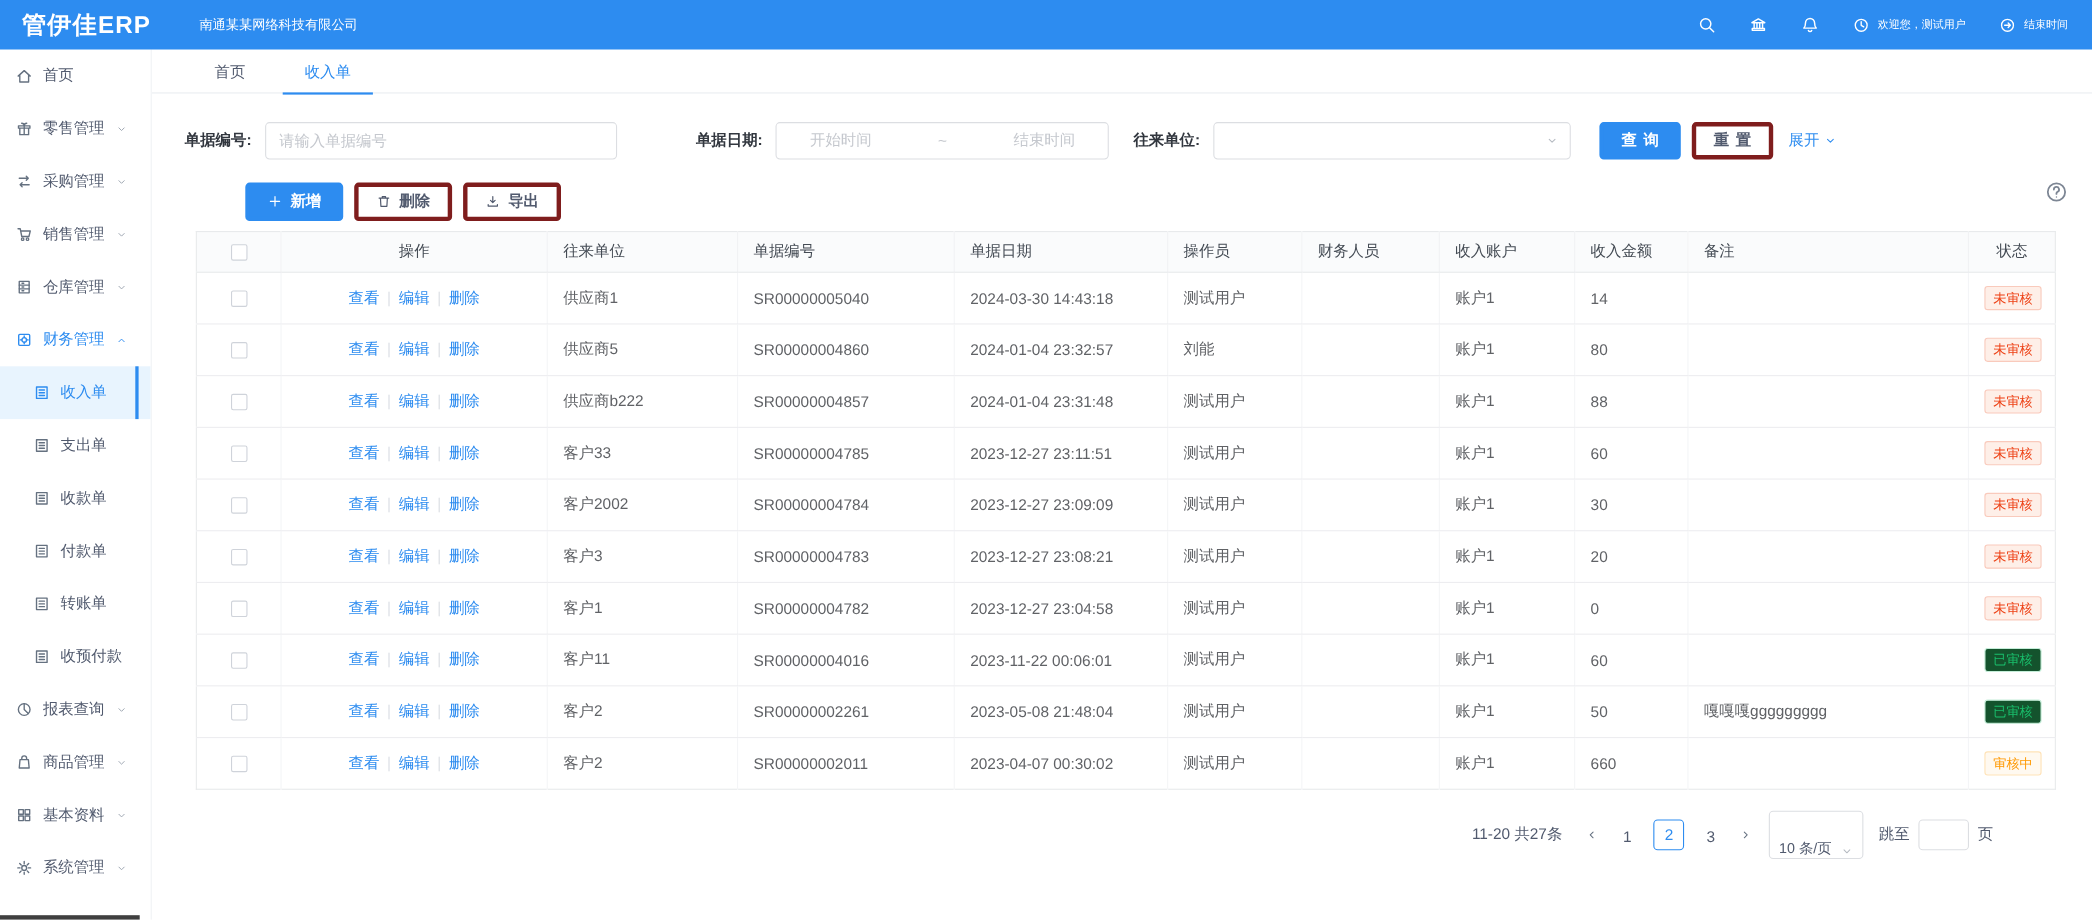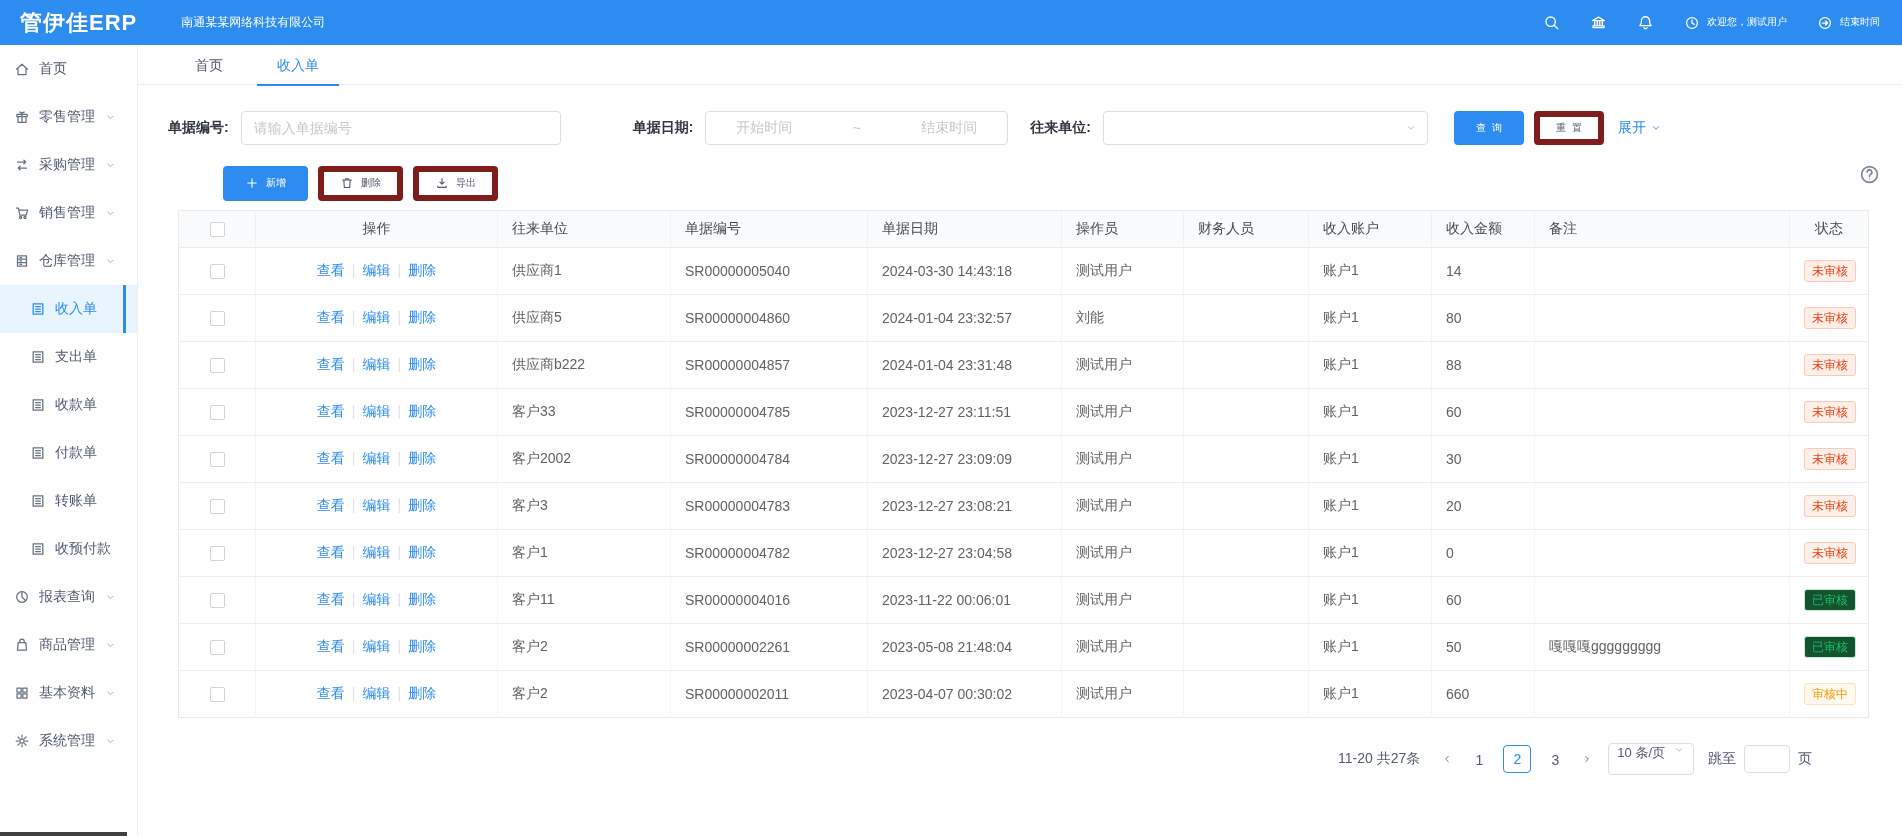--- a/index.html
+++ b/index.html
@@ -55,23 +55,23 @@
   .f-input::placeholder { color:#c5c8ce; }
   .ml-lg { margin-left:72px; }
   .ml-md { margin-left:22px; }
   .date-box { width:303px; height:34px; border:1px solid #dcdee2; border-radius:4px;
     display:flex; align-items:center; justify-content:space-between; padding:0 30px;
     color:#c5c8ce; cursor:text; background:#fff; }
   .select-box { width:325px; height:34px; border:1px solid #dcdee2; border-radius:4px;
     display:flex; align-items:center; justify-content:flex-end; padding:0 10px;
     background:#fff; cursor:pointer; }
   .select-box .icon, .pg-size .icon { width:12px; height:12px; color:#b5bac1; }
-  .btn { height:34px; border-radius:4px; border:6px solid #7f1d1d; background:#fff;
+  .btn { height:34px; border-radius:4px; border:4px solid #7f1d1d; background:#fff;
     display:inline-flex; align-items:center; justify-content:center; padding:0 16px;
-    cursor:pointer; font-size:10px; color:#515a6e; font-family:inherit; }
+    cursor:pointer; font-size:14px; color:#515a6e; font-family:inherit;font-weight:bold; }
   .btn.primary { background:var(--primary,#2d8cf0); border-color:var(--primary,#2d8cf0); color:#fff;margin-left:45px; }
   .btn .icon { width:14px; height:14px; margin-right:7px; }
   .spaced { letter-spacing:6px; margin-right:-6px; }
   .expand-link { display:inline-flex; align-items:center; gap:4px; color:var(--primary,#2d8cf0);
     cursor:pointer; margin-left:14px; }
   .expand-link .icon { width:12px; height:12px; }
   .help { position:absolute; top:119px; right:22px; width:21px; height:21px; color:#7d8694; cursor:pointer; }
 
   
   .toolbar { display:flex; align-items:center; gap:10px; margin-top:20px; padding-left:40px; height:36px; }
@@ -103,22 +103,22 @@
   .pagination { display:flex; align-items:center; justify-content:flex-end;
     margin:25px 90px 0 40px; height:32px; color:#515a6e; }
   .pg-total { margin-right:14px; }
   .pg-arrow { width:26px; height:28px; display:flex; align-items:center; justify-content:center;
     cursor:pointer; color:#657180; }
   .pg-arrow .icon { width:12px; height:12px; }
   .pg-pages { display:flex; align-items:center; }
   .page { min-width:28px; height:28px; line-height:28px; text-align:center; margin:0 5px;
     border-radius:4px; cursor:pointer; border:1px solid transparent; }
   .page.current { border-color:var(--primary,#2d8cf0); color:var(--primary,#2d8cf0); line-height:26px; }
-  .pg-size { height:32px; border:1px solid #dcdee2; border-radius:4px; margin-left:8px;
-    display:flex; align-items:flex-start; gap:8px; padding:0 8px; font-size:13px; cursor:pointer; }
+  .pg-size { height:44px; border:1px solid #dcdee2; border-radius:4px; margin-left:8px;
+    display:flex; align-items:flex-end; gap:8px; padding:0 8px; font-size:13px; cursor:pointer; }
   .pg-jump { margin-left:14px; }
   .jump-input { width:46px; height:28px; border:1px solid #dcdee2; border-radius:4px;
     margin:0 8px; outline:none; text-align:center; font-family:inherit; }
 </style>
 </head>
 <body>
 
 <div class="header">
   <div class="logo">管伊佳ERP</div>
   <div class="company">南通某某网络科技有限公司</div>
@@ -217,20 +217,35 @@
         <span class="icon">
           <svg viewBox="0 0 16 16">
             <rect x="3.5" y="2.8" width="9" height="10.4"></rect>
             <path d="M3.5 6.2h9M3.5 9.6h9M6 4.5h1.6M6 7.9h1.6M6 11.3h1.6"></path>
           </svg>
         </span>
         <span class="side-label">仓库管理</span>
         <span class="icon chev">
           <svg viewBox="0 0 16 16">
             <path d="M4.5 6.2 8 9.7l3.5-3.5"></path>
+          </svg>
+        </span>
+      </div>
+      <div class="side-item open">
+        <span class="icon">
+          <svg viewBox="0 0 16 16">
+            <rect x="3" y="3" width="10" height="10" rx="1"></rect>
+            <circle cx="8" cy="8" r="2.1"></circle>
+            <path d="M8 5.9V4.4M8 11.6v-1.5M5.9 8H4.4M11.6 8h-1.5"></path>
+          </svg>
+        </span>
+        <span class="side-label">财务管理</span>
+        <span class="icon chev">
+          <svg viewBox="0 0 16 16">
+            <path d="M4.5 9.7 8 6.2l3.5 3.5"></path>
           </svg>
         </span>
       </div>
       <div class="side-item sub active">
         <span class="icon">
           <svg viewBox="0 0 16 16">
             <rect x="3.2" y="2.8" width="9.6" height="10.4"></rect>
             <path d="M5.6 5.5h4.8M5.6 8h4.8M5.6 10.5h4.8"></path>
           </svg>
         </span>

